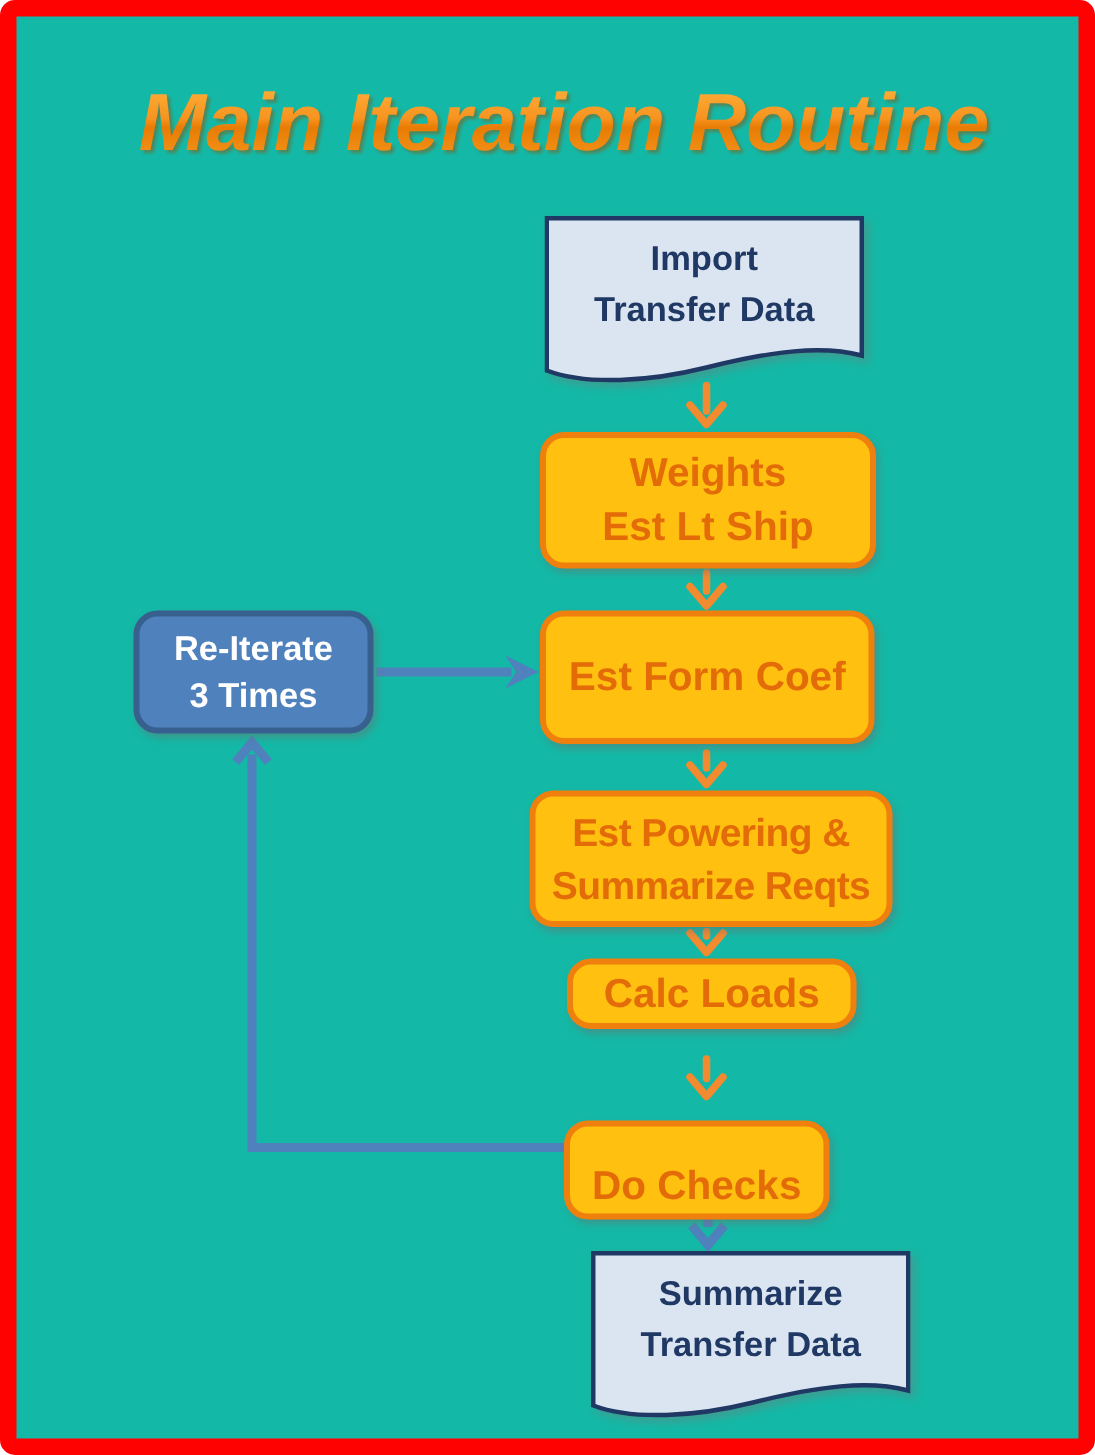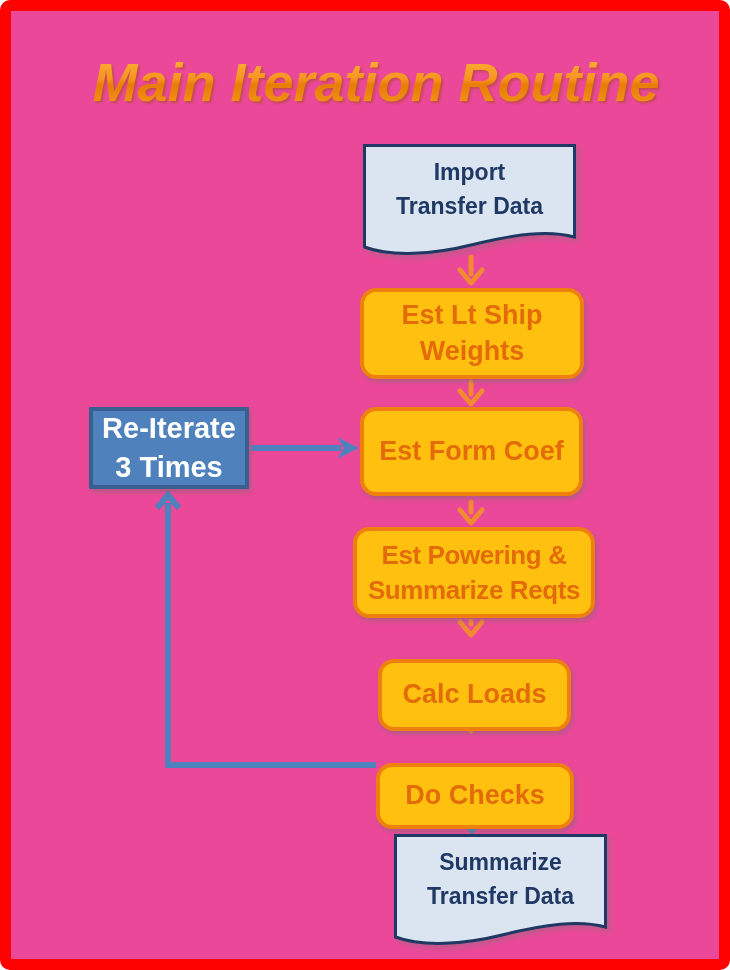--- a/index.html
+++ b/index.html
@@ -15,21 +15,21 @@
     --loop-text:#FFFFFF;
     --arrow-orange:#F28A30;
     --arrow-blue:#4F81BD;
     --title-orange:#F08A10;
   }
   *{margin:0;padding:0;box-sizing:border-box;}
   html,body{width:730px;height:970px;background:#fff;overflow:hidden;
     font-family:"Liberation Sans","DejaVu Sans",sans-serif;}
   .frame{
     position:absolute;left:0;top:0;width:730px;height:970px;
-    background:#ec4899;
+    background:#14b8a6;
     border:11px solid var(--frame-red,#FE0202);
     border-radius:10px;
   }
   .title{
     position:absolute;left:0;top:40px;width:730px;
     text-align:center;
     font-size:54px;font-weight:bold;font-style:italic;
     letter-spacing:0px;
     color:var(--title-orange,#F08A10);
     background:linear-gradient(180deg,#FFB63F 0%,#F79420 45%,#E87C04 55%,#F89C22 100%);
@@ -49,23 +49,23 @@
     border:4px solid var(--process-border,#F0800D);
     border-radius:16px;
     color:var(--process-text,#E36C09);
     font-size:27px;line-height:1.33;
     box-shadow:2px 3px 5px rgba(110,110,110,0.45);
   }
   .process.wide{font-size:26px;letter-spacing:-0.4px;}
   .loopbox{
     background:var(--loop-fill,#4F81BD);
     border:4px solid var(--loop-border,#38608F);
-    border-radius:1px;
+    border-radius:16px;
     color:var(--loop-text,#fff);
-    font-size:29px;line-height:1.35;
+    font-size:23px;line-height:1.35;
     box-shadow:2px 3px 5px rgba(110,110,110,0.45);
   }
   .docnode{
     position:absolute;
     color:var(--doc-text,#1F3864);
     font-size:23px;font-weight:bold;line-height:1.45;
     filter:drop-shadow(3px 3px 3px rgba(120,120,120,0.45));
   }
   .docnode svg{position:absolute;left:0;top:0;width:100%;height:100%;}
   .docnode .doc-text{
@@ -128,38 +128,38 @@
     <svg viewBox="0 0 213 113" preserveAspectRatio="none">
       <path class="doc-shape-path" d="M 1.5,1.5 L 211.5,1.5 L 211.5,93 C 185,86 152,90 108,101 C 70,110.5 28,113 1.5,103 Z"></path>
     </svg>
     <div class="doc-text">
       <span class="line">Import</span>
       <span class="line">Transfer Data</span>
     </div>
   </div>
 
   <div class="node process" style="left:349px;top:277px;width:224px;height:91px;">
+    <span class="line">Weights</span>
     <span class="line">Est Lt Ship</span>
-    <span class="line">Weights</span>
   </div>
 
   <div class="node process" style="left:349px;top:396px;width:223px;height:89px;">
     <span class="line">Est Form Coef</span>
   </div>
 
   <div class="node process wide" style="left:342px;top:516px;width:242px;height:91px;">
     <span class="line">Est Powering &amp;</span>
     <span class="line">Summarize Reqts</span>
   </div>
 
-  <div class="node process" style="left:367px;top:648px;width:193px;height:72px;">
+  <div class="node process" style="left:367px;top:628px;width:193px;height:47px;">
     <span class="line">Calc Loads</span>
   </div>
 
-  <div class="node process" style="left:365px;top:752px;width:198px;height:66px;">
+  <div class="node process" style="left:365px;top:736px;width:177px;height:66px;justify-content:flex-end;">
     <span class="line">Do Checks</span>
   </div>
 
   <div class="node loopbox" style="left:78px;top:396px;width:160px;height:82px;">
     <span class="line">Re-Iterate</span>
     <span class="line">3 Times</span>
   </div>
 
   <div class="docnode" style="left:353px;top:823px;width:213px;height:113px;margin-left:30px;">
     <svg viewBox="0 0 213 113" preserveAspectRatio="none">

